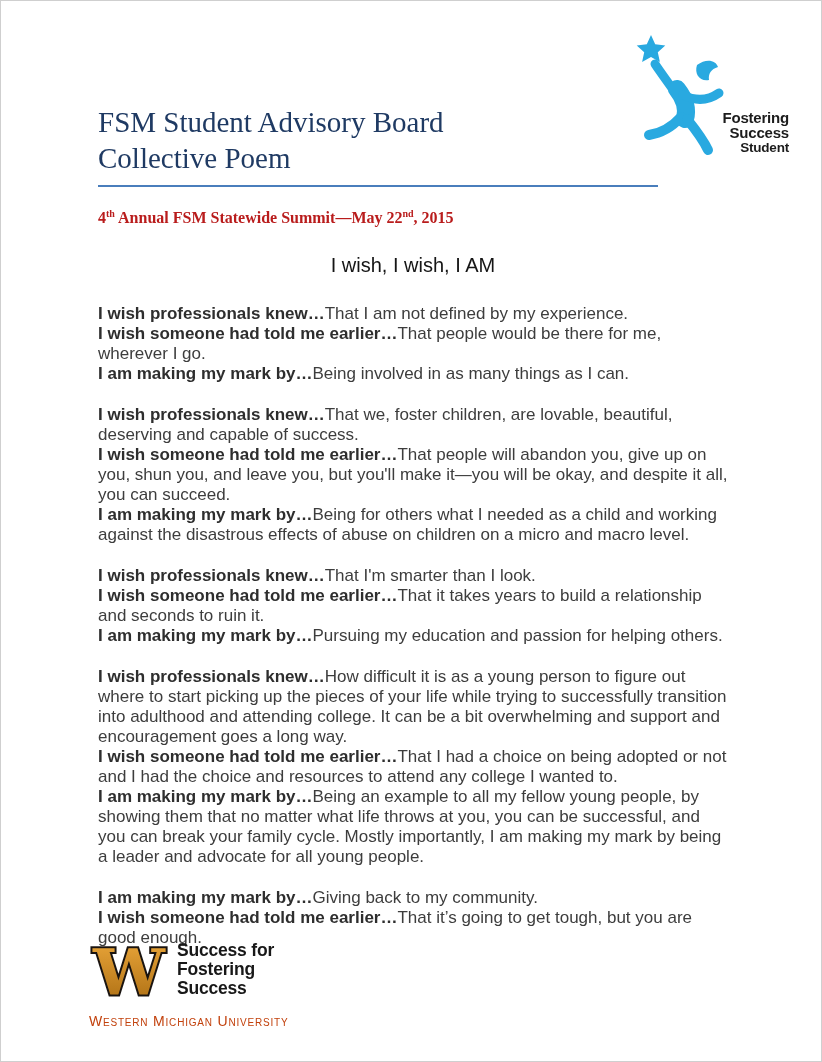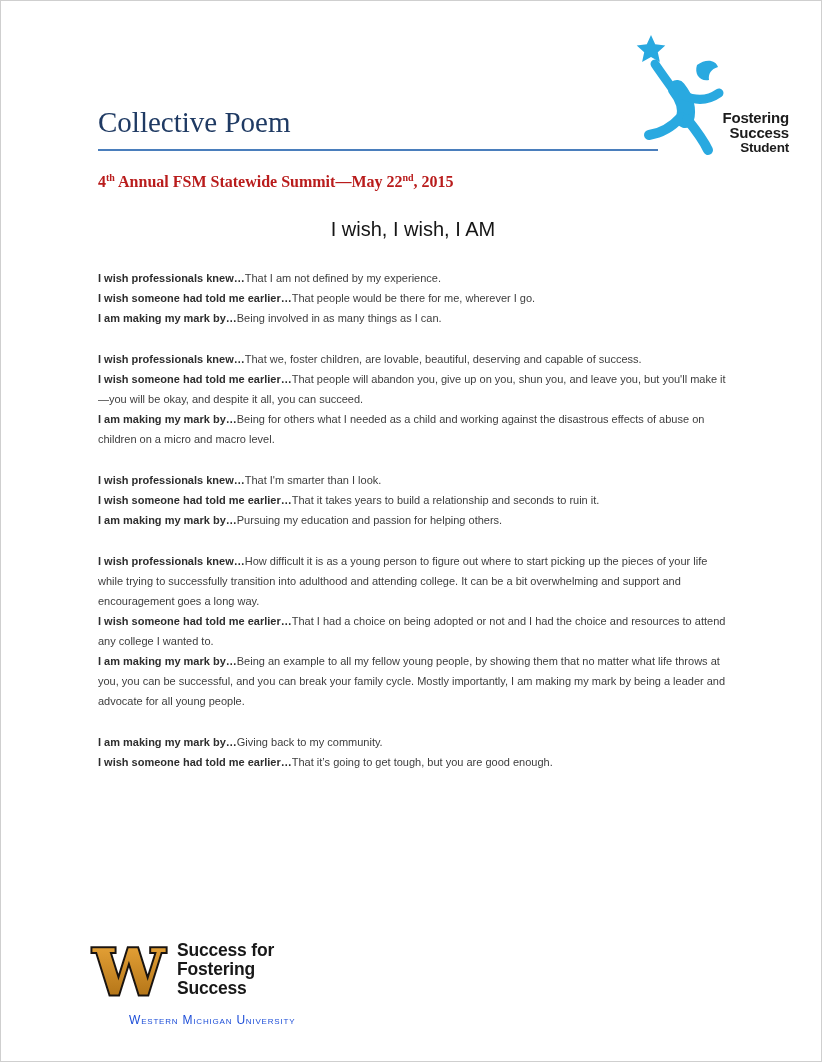--- a/index.html
+++ b/index.html
@@ -42,21 +42,21 @@
   .subtitle sup { font-size: 10px; }
   .poem-title {
     margin: 27px 0 0 0;
     text-align: center;
     font-size: 20px;
     font-weight: normal;
     color: #151515;
   }
   .stanza {
     margin: 21px 0 0 0;
-    font-size: 11px;
+    font-size: 17px;
     line-height: 20px;
     color: #3d3d3d;
   }
   .stanza.first { margin-top: 27px; }
   .stanza p { margin: 0; }
   .lead { font-weight: bold; color: #2e2e2e; }
 
   
   .fsm-logo {
     position: absolute;
@@ -86,24 +86,23 @@
     margin-left: 8px; margin-top: 6px;
     font-weight: bold;
     font-size: 17.5px;
     line-height: 19px;
     color: #181818;
     letter-spacing: -0.2px;
   }
   .wmu-line {
     margin-top: 4px;
     font-variant: small-caps;
-    font-size: 12px;
+    font-size: 14px;
     letter-spacing: 0.8px;
-    color: #1d4ed8;
-    margin-left: 40px;
+    color: #c2410c;
   }
 </style>
 </head>
 <body>
 
 <div class="fsm-logo">
   <svg width="110" height="128" viewBox="0 0 110 128" aria-hidden="true">
     <g fill="#29a9e0" stroke="none">
       <polygon points="24,6 28.2,15.3 38.3,16.4 30.8,23.2 32.9,33.1 24,28 15.1,33.1 17.2,23.2 9.7,16.4 19.8,15.3"></polygon>
       <path d="M70,36 c9,-7 19,-5 21,2 c-7,2 -10,7 -9,13 c-9,2 -15,-6 -12,-15 z"></path>
@@ -119,20 +118,21 @@
   <div class="fsm-logo-text">
     <div class="l1">Fostering</div>
     <div class="l2">Success</div>
     <div class="l3">Student</div>
   </div>
 </div>
 
 <div class="content">
 
   <h1 class="doc-title">
+    <span>FSM Student Advisory Board</span>
     <span>Collective Poem</span>
   </h1>
   <hr class="title-rule">
 
   <p class="subtitle"><span>4</span><sup>th</sup><span> Annual FSM Statewide Summit—May 22</span><sup>nd</sup><span>, 2015</span></p>
 
   <h2 class="poem-title">I wish, I wish, I AM</h2>
 
   <div class="stanza first">
     <p class="poem-line"><strong class="lead">I wish professionals knew…</strong><span>That I am not defined by my experience.</span></p>

